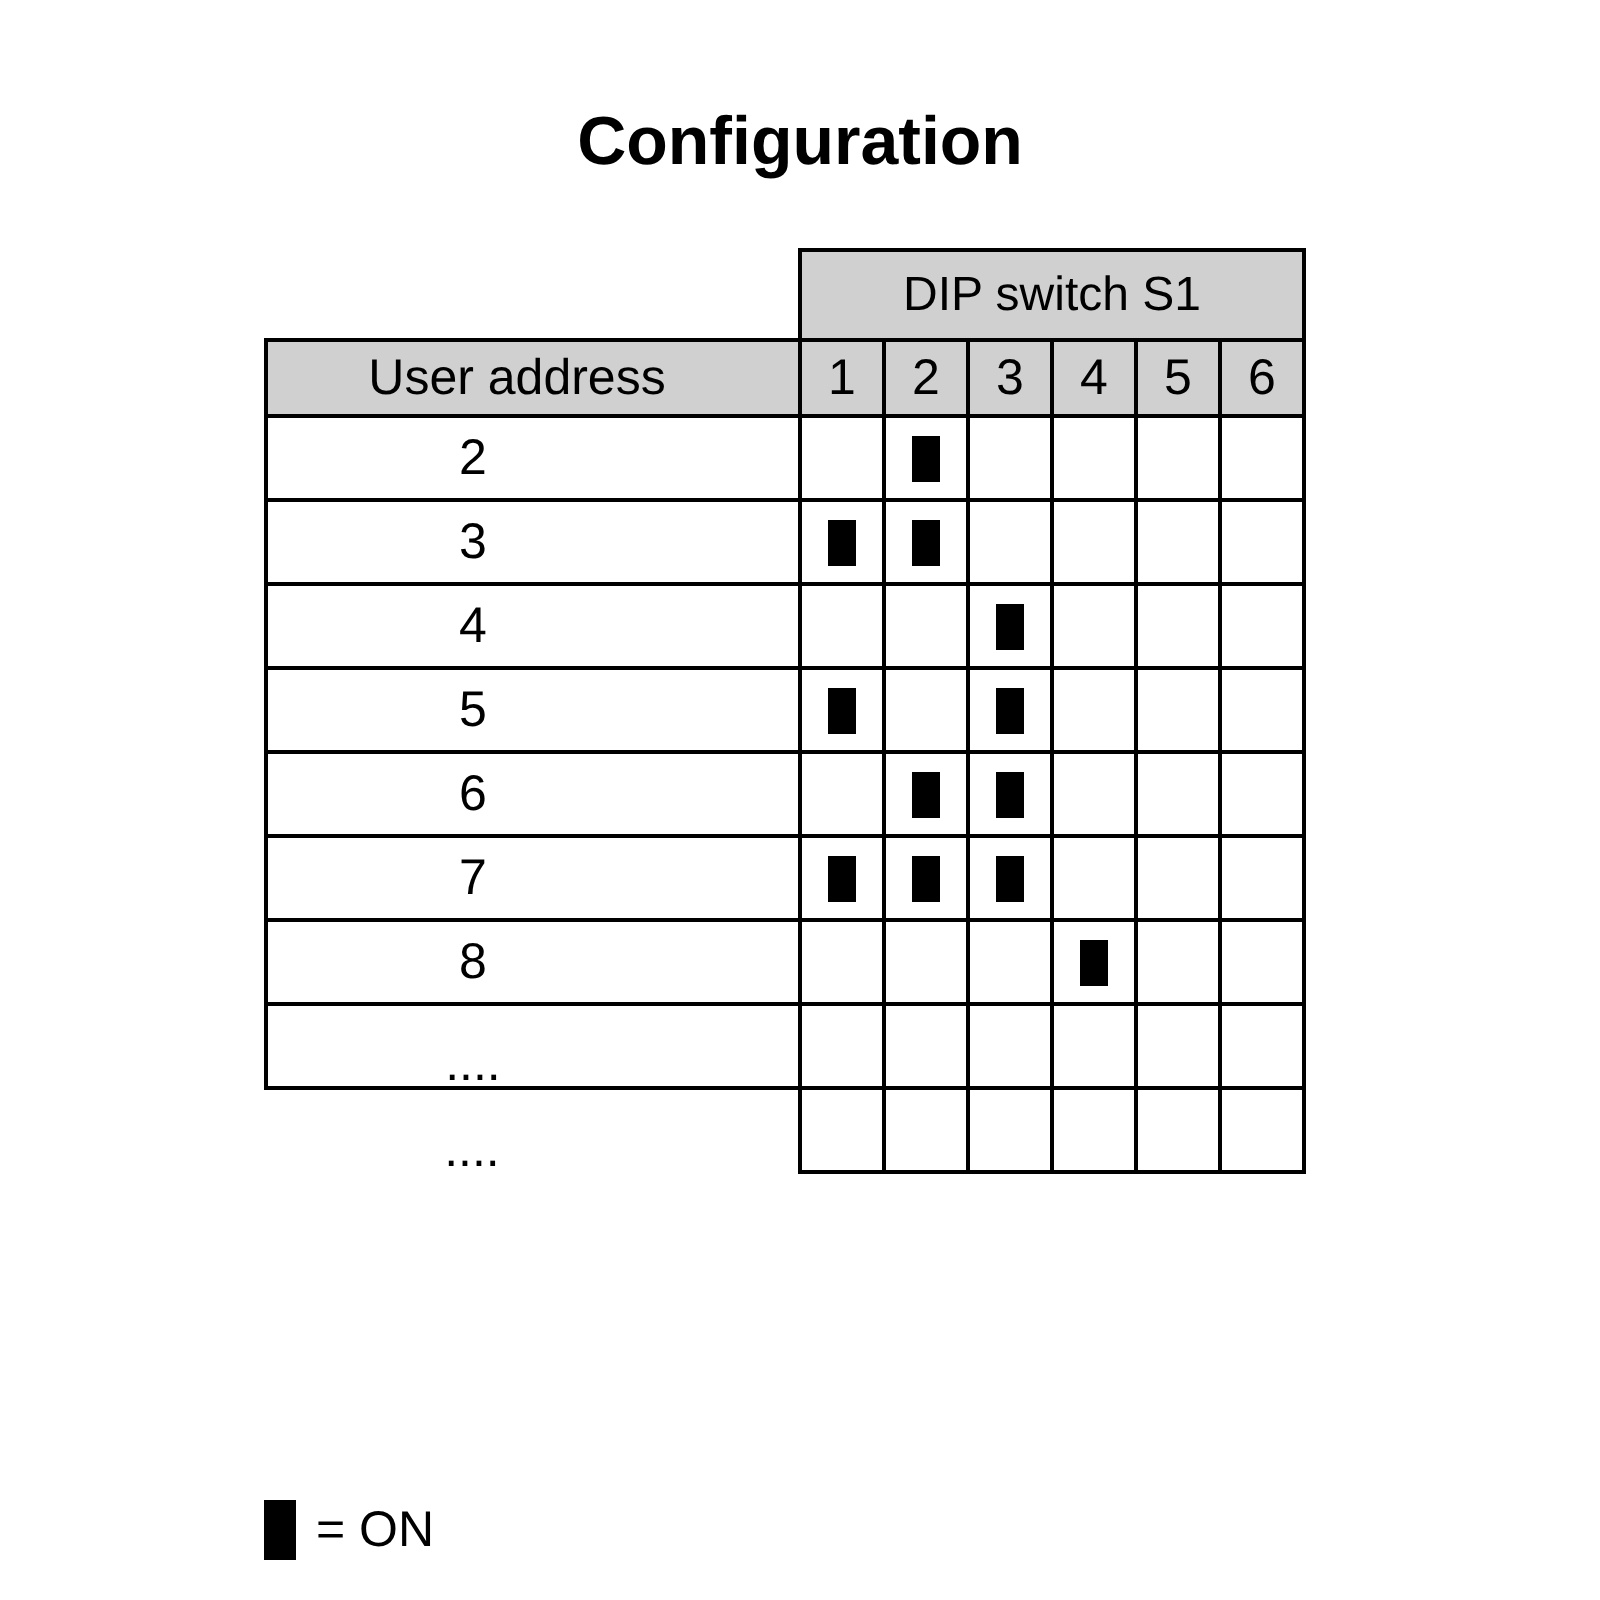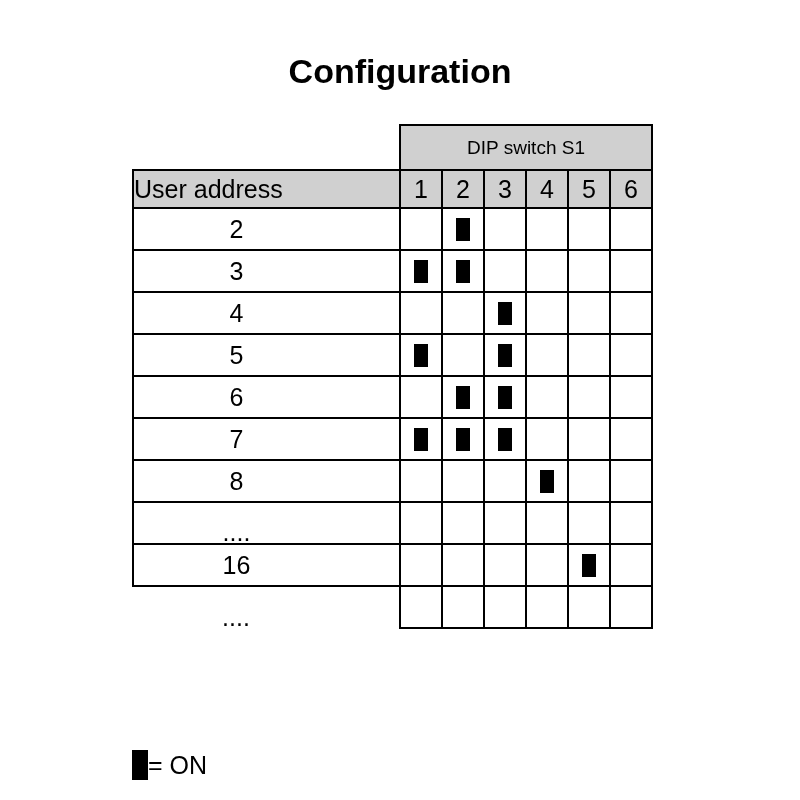--- a/index.html
+++ b/index.html
@@ -55,28 +55,28 @@
 
   
   .spacer-cell {
     border: none !important;
     background: transparent;
   }
   .dip-head {
     background: #d0d0d0;
     height: 45px;
     text-align: center;
-    font-size: 19px;
+    font-size: 24px;
     font-weight: bold;
     border: 2px solid #000000;
   }
   .addr-head {
     background: #d0d0d0;
     height: 38px;
-    text-align: left;
+    text-align: center;
     padding-right: 16px !important;
     font-size: 25px;
     font-weight: bold;
   }
   .num-head {
     background: #d0d0d0;
     height: 38px;
     text-align: center;
     font-size: 25px;
     font-weight: bold;
@@ -120,20 +120,21 @@
     vertical-align: middle;
   }
 
   
   #legend {
     position: absolute;
     left: 132px;
     top: 750px;
     display: flex;
     align-items: center;
+    gap: 10px;
     font-size: 25px;
   }
   #legend .on-mark {
     width: 16px;
     height: 30px;
   }
 </style>
 </head>
 <body>
 
@@ -231,29 +232,20 @@
         </tr>
         <tr>
           <td class="dots-cell">....</td>
           <td class="sw-cell"></td>
           <td class="sw-cell"></td>
           <td class="sw-cell"></td>
           <td class="sw-cell"></td>
           <td class="sw-cell"></td>
           <td class="sw-cell"></td>
         </tr>
-        <tr>
-          <td class="addr-cell">16</td>
-          <td class="sw-cell"></td>
-          <td class="sw-cell"></td>
-          <td class="sw-cell"></td>
-          <td class="sw-cell"></td>
-          <td class="sw-cell"><span class="on-mark"></span></td>
-          <td class="sw-cell"></td>
-        </tr>
         <tr class="gap-row">
           <td class="dots-cell">....</td>
           <td class="sw-cell"></td>
           <td class="sw-cell"></td>
           <td class="sw-cell"></td>
           <td class="sw-cell"></td>
           <td class="sw-cell"></td>
           <td class="sw-cell"></td>
         </tr>
       </tbody>

